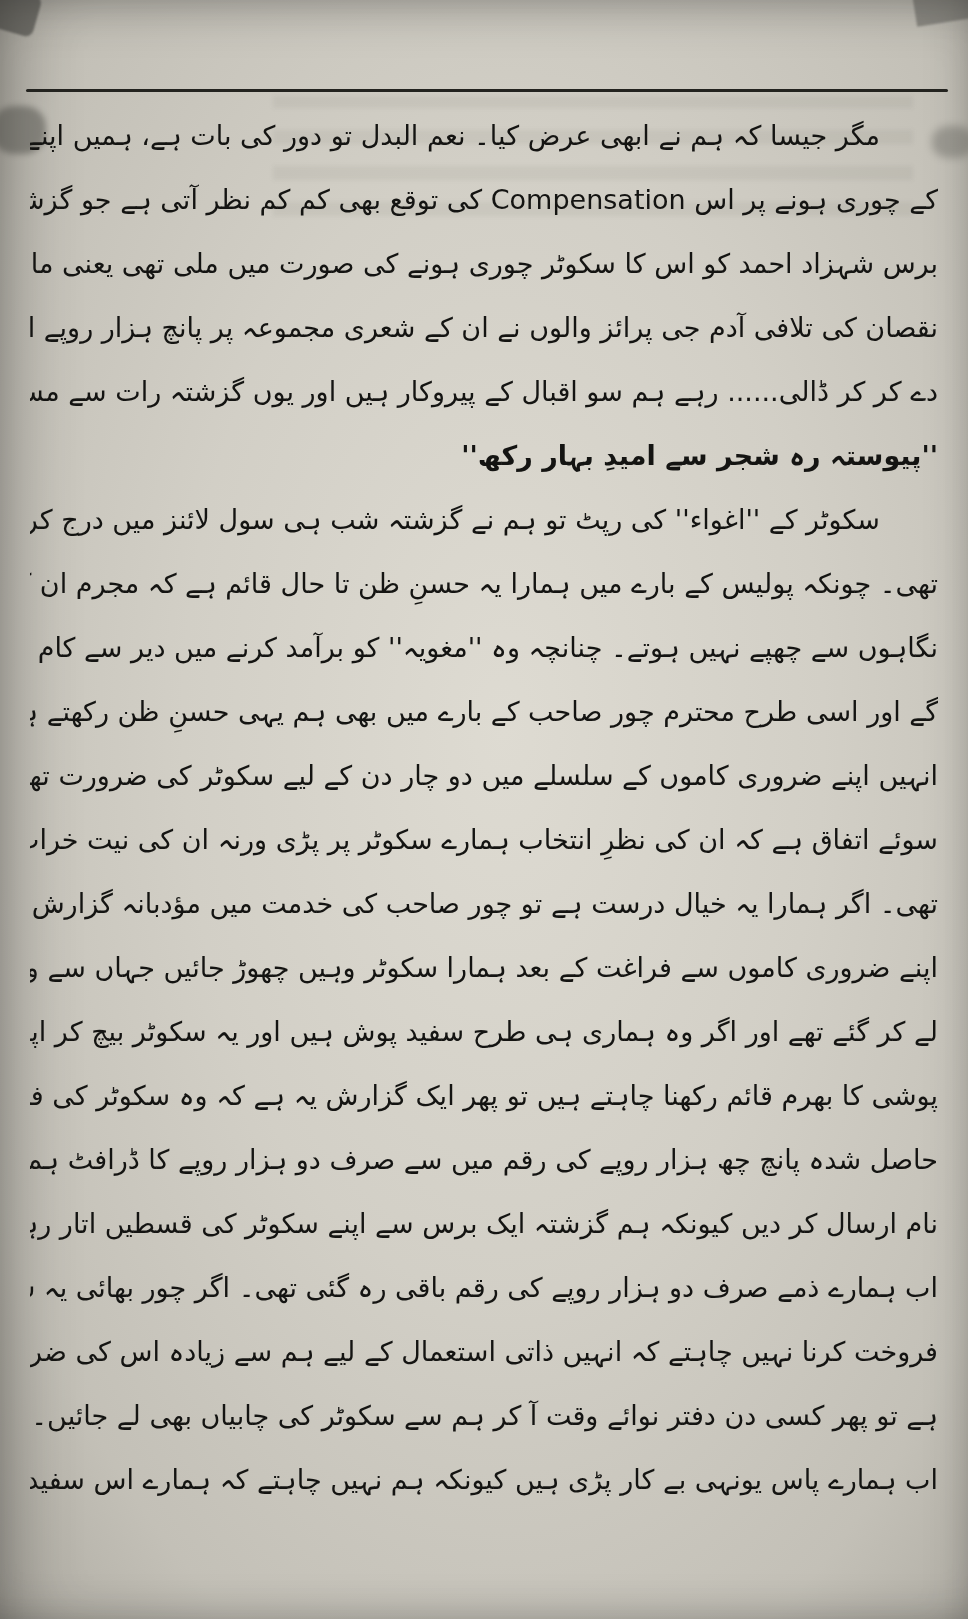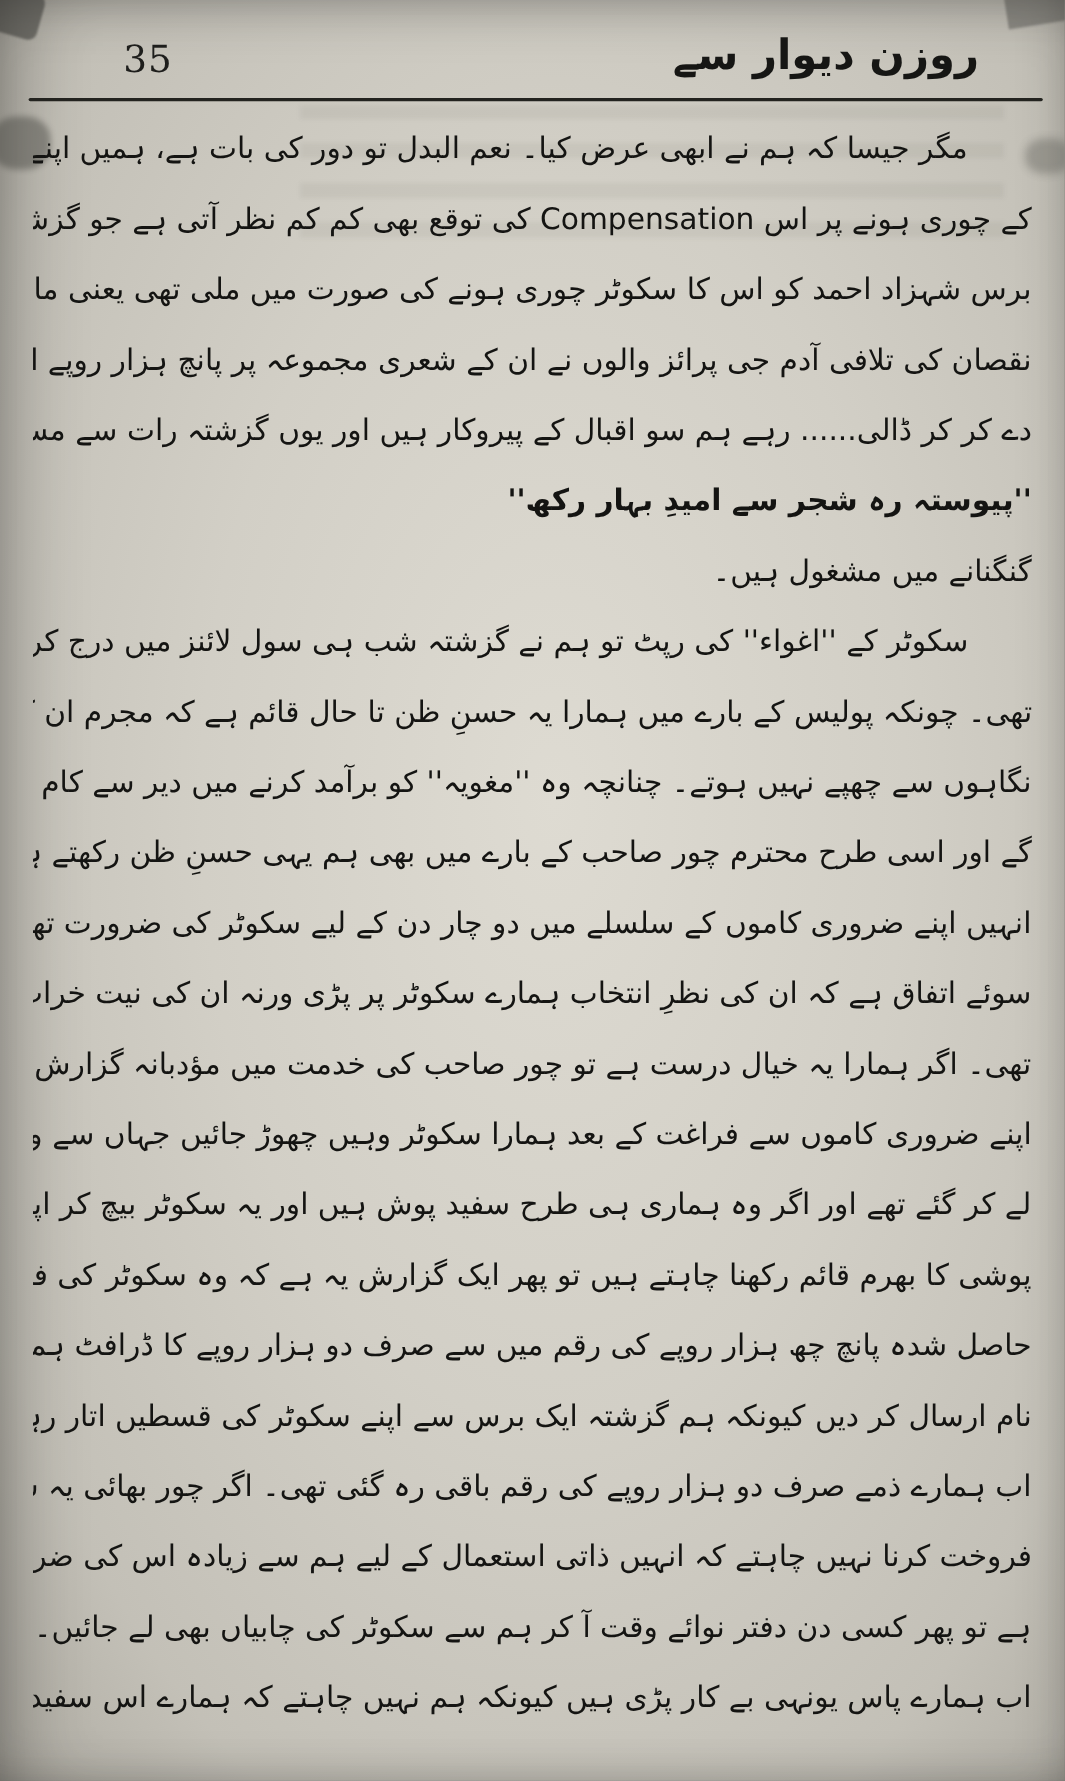--- a/index.html
+++ b/index.html
@@ -66,35 +66,30 @@
 <body>
 
 <div class="page">
 
   <div class="artifact corner-tl"></div>
   <div class="artifact corner-tr"></div>
   <div class="artifact smudge-left"></div>
   <div class="artifact smudge-right"></div>
   <div class="artifact bleed"></div>
 
-  <div class="header-row">
-    <div class="page-number">35</div>
-    <div class="header-title">روزن دیوار سے</div>
-  </div>
 
   <div class="rule"></div>
 
   <div class="body-text">
       <div class="line para indent">مگر جیسا کہ ہم نے ابھی عرض کیا۔ نعم البدل تو دور کی بات ہے، ہمیں اپنے سکوٹر</div>
       <div class="line para">کے چوری ہونے پر اس Compensation کی توقع بھی کم کم نظر آتی ہے جو گزشتہ</div>
       <div class="line para">برس شہزاد احمد کو اس کا سکوٹر چوری ہونے کی صورت میں ملی تھی یعنی مالی طور پر اس</div>
       <div class="line para">نقصان کی تلافی آدم جی پرائز والوں نے ان کے شعری مجموعہ پر پانچ ہزار روپے انعام</div>
       <div class="line para">دے کر کر ڈالی...... رہے ہم سو اقبال کے پیروکار ہیں اور یوں گزشتہ رات سے مسلسل</div>
       <div class="line verse">''پیوستہ رہ شجر سے امیدِ بہار رکھ''</div>
-      <div class="line plain">گنگنانے میں مشغول ہیں۔</div>
       <div class="line para indent">سکوٹر کے ''اغواء'' کی رپٹ تو ہم نے گزشتہ شب ہی سول لائنز میں درج کرا دی</div>
       <div class="line para">تھی۔ چونکہ پولیس کے بارے میں ہمارا یہ حسنِ ظن تا حال قائم ہے کہ مجرم ان کی</div>
       <div class="line para">نگاہوں سے چھپے نہیں ہوتے۔ چنانچہ وہ ''مغویہ'' کو برآمد کرنے میں دیر سے کام نہیں لیں</div>
       <div class="line para">گے اور اسی طرح محترم چور صاحب کے بارے میں بھی ہم یہی حسنِ ظن رکھتے ہیں کہ</div>
       <div class="line para">انہیں اپنے ضروری کاموں کے سلسلے میں دو چار دن کے لیے سکوٹر کی ضرورت تھی اور یہ</div>
       <div class="line para">سوئے اتفاق ہے کہ ان کی نظرِ انتخاب ہمارے سکوٹر پر پڑی ورنہ ان کی نیت خراب نہیں</div>
       <div class="line para">تھی۔ اگر ہمارا یہ خیال درست ہے تو چور صاحب کی خدمت میں مؤدبانہ گزارش ہے کہ</div>
       <div class="line para">اپنے ضروری کاموں سے فراغت کے بعد ہمارا سکوٹر وہیں چھوڑ جائیں جہاں سے وہ</div>
       <div class="line para">لے کر گئے تھے اور اگر وہ ہماری ہی طرح سفید پوش ہیں اور یہ سکوٹر بیچ کر اپنی اس سفید</div>
       <div class="line para">پوشی کا بھرم قائم رکھنا چاہتے ہیں تو پھر ایک گزارش یہ ہے کہ وہ سکوٹر کی فروخت سے</div>

